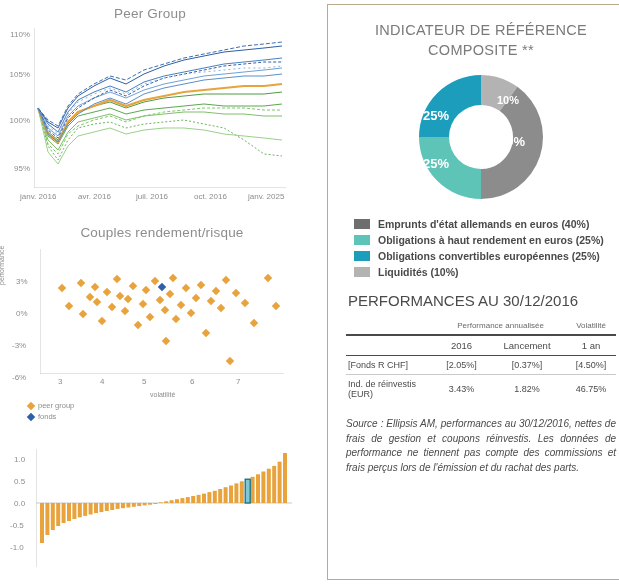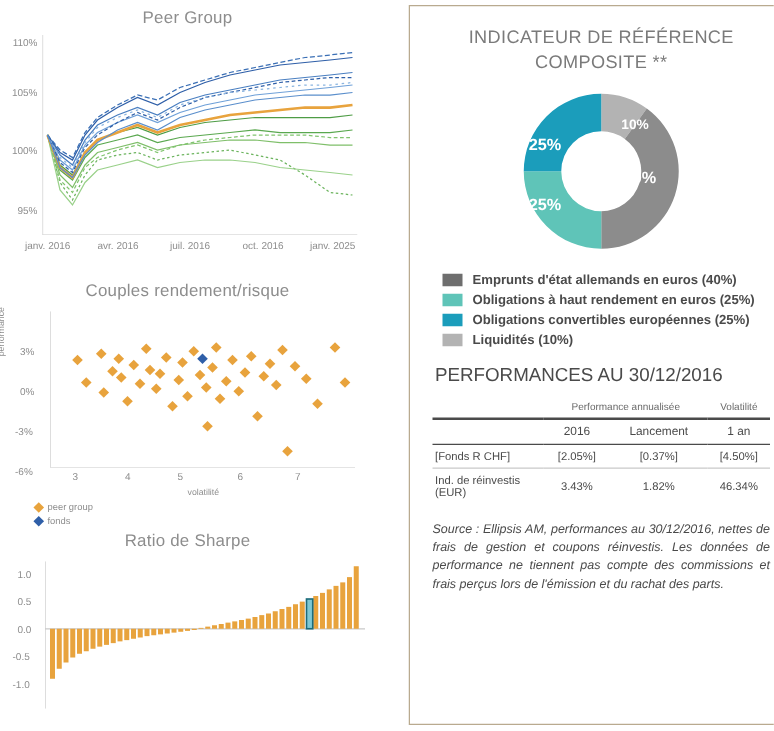--- a/index.html
+++ b/index.html
@@ -30,21 +30,21 @@
   .peer-plot{position:absolute;left:34px;top:22px;width:252px;height:160px;}
   .peer-ylabels{position:absolute;left:0;top:18px;width:32px;height:168px;}
   .peer-ylabels span{
     position:absolute;right:2px;font-size:8px;color:#8d8d8d;
   }
   .peer-xlabels{position:absolute;left:20px;top:186px;width:280px;}
   .peer-xlabels span{position:absolute;font-size:8px;color:#8d8d8d;}
 
   
   .scatter{position:absolute;left:0;top:225px;width:300px;height:195px;}
-  .scatter .panel-title{position:absolute;top:0;left:0;width:300px;}
+  .scatter .panel-title{position:absolute;top:0;left:12px;width:300px;}
   .sc-plot{position:absolute;left:40px;top:24px;width:244px;height:125px;}
   .sc-ylab{
     position:absolute;left:-2px;top:60px;font-size:7px;color:#8d8d8d;
     transform:rotate(-90deg);transform-origin:left top;white-space:nowrap;
   }
   .sc-xlab{position:absolute;left:150px;top:166px;font-size:7px;color:#8d8d8d;}
   .sc-ylabels span{position:absolute;right:0;font-size:8px;color:#8d8d8d;}
   .sc-xlabels span{position:absolute;font-size:8px;color:#8d8d8d;}
   .sc-legend{position:absolute;left:28px;top:176px;font-size:7.5px;color:#8d8d8d;}
   .sc-legend div{display:flex;align-items:center;gap:4px;margin-bottom:2px;}
@@ -318,21 +318,20 @@
           <span>peer group</span>
         </div>
         <div>
           <span class="lg-diamond" style="background:#2f5fa8;"></span>
           <span>fonds</span>
         </div>
       </div>
     </div>
 
     <div class="sharpe">
-      <div class="panel-title">Ratio de Sharpe</div>
 
       <div class="sh-ylabels">
         <span style="top:30px;left:14px;">1.0</span>
         <span style="top:52px;left:14px;">0.5</span>
         <span style="top:74px;left:14px;">0.0</span>
         <span style="top:96px;left:10px;">-0.5</span>
         <span style="top:118px;left:10px;">-1.0</span>
       </div>
 
       <div class="sh-plot">
@@ -459,21 +458,21 @@
           <tr class="rule-mid">
             <td class="name">[Fonds R CHF]</td>
             <td>[2.05%]</td>
             <td>[0.37%]</td>
             <td>[4.50%]</td>
           </tr>
           <tr class="rule-thin">
             <td class="name">Ind. de réinvestis (EUR)</td>
             <td>3.43%</td>
             <td>1.82%</td>
-            <td>46.34%</td>
+            <td>46.75%</td>
           </tr>
         </tbody>
       </table>
 
       <div class="source">Source : Ellipsis AM, performances au 30/12/2016, nettes de frais de gestion et coupons réinvestis. Les données de performance ne tiennent pas compte des commissions et frais perçus lors de l'émission et du rachat des parts.</div>
 
     </div>
   </div>
 
 </div>

